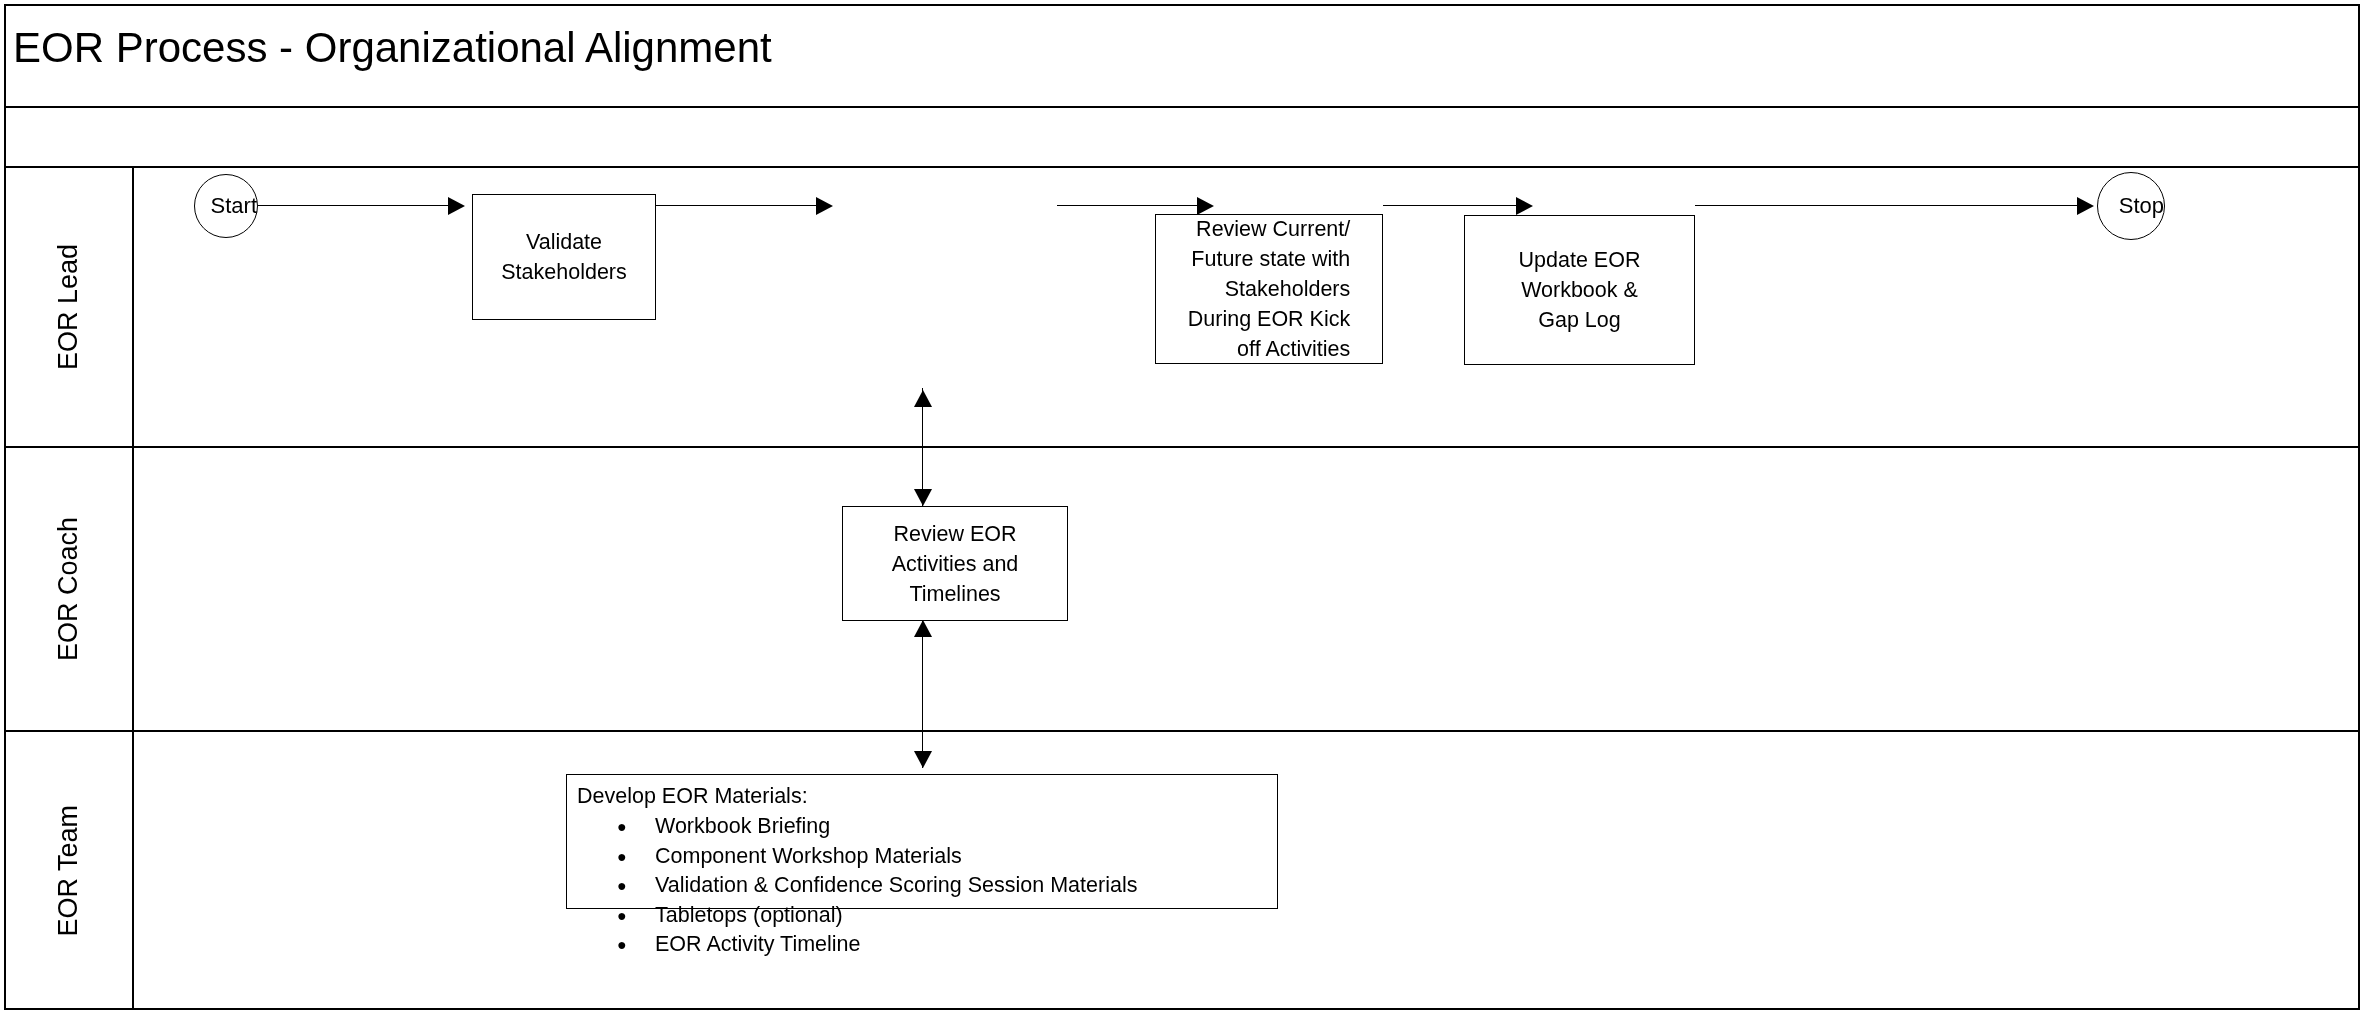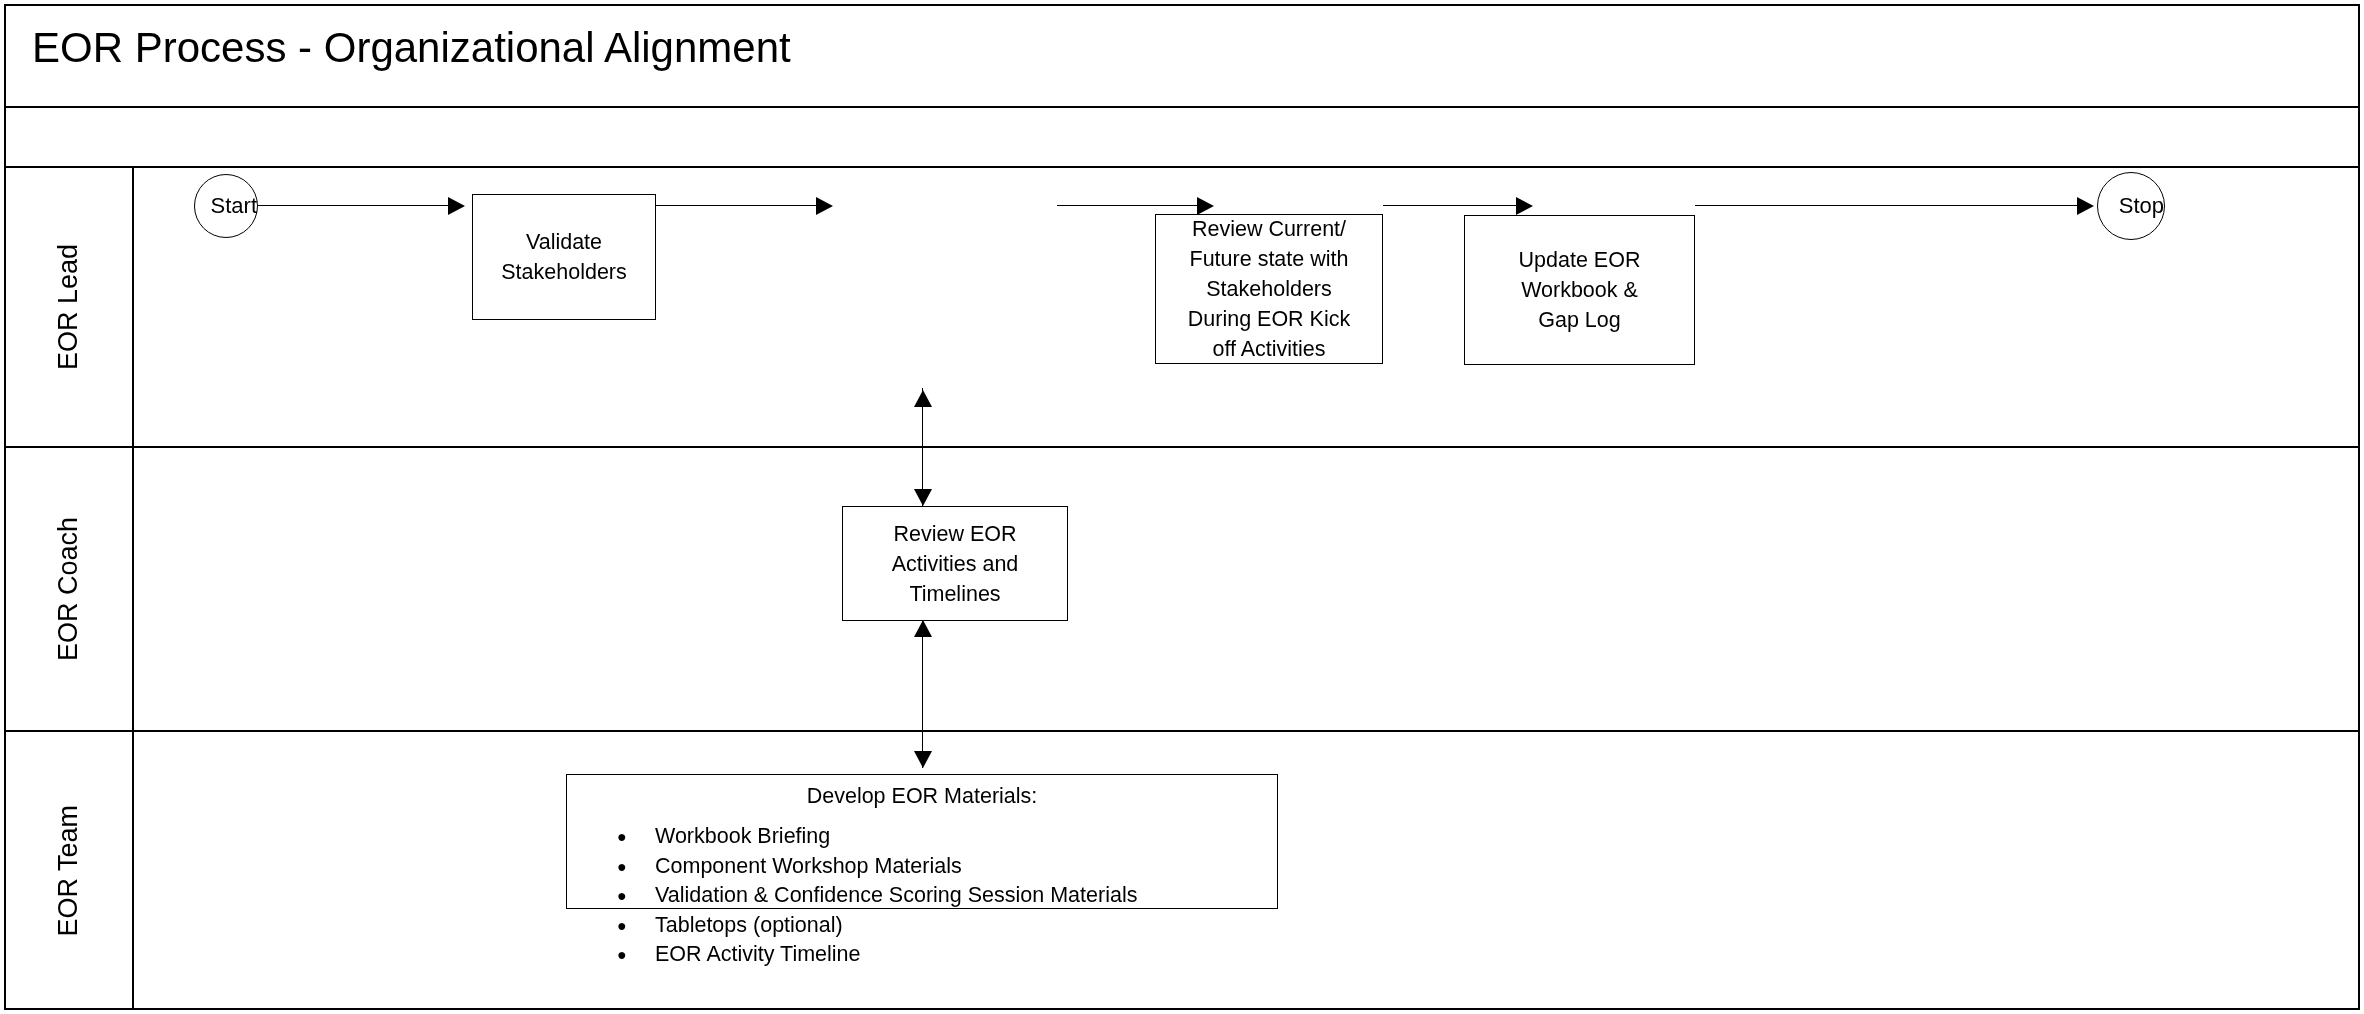--- a/index.html
+++ b/index.html
@@ -33,21 +33,21 @@
     position: absolute;
     left: 4px;
     top: 4px;
     width: 2356px;
     height: 104px;
     border-bottom: 2px solid #000000;
     box-sizing: border-box;
   }
   .title-text {
     position: absolute;
-    left: 32px;
+    left: 13px;
     top: 22px;
     font-size: 42px;
     line-height: 52px;
     white-space: nowrap;
     letter-spacing: 0px;
   }
   .spacer-band {
     position: absolute;
     left: 4px;
     top: 108px;
@@ -128,24 +128,23 @@
   
   .materials-box {
     position: absolute;
     border: 1.6px solid #000000;
     box-sizing: border-box;
     background: #ffffff;
     z-index: 3;
     padding: 7px 10px 8px 10px;
   }
   .materials-title {
-    text-align: center;
     font-size: 21.5px;
     line-height: 28px;
-    margin-bottom: 12px;
+    margin-bottom: 2px;
   }
   .materials-list {
     margin: 0;
     padding: 0;
     list-style: none;
   }
   .materials-list li {
     position: relative;
     font-size: 21.5px;
     line-height: 29.5px;
@@ -227,21 +226,21 @@
 Stakeholders</span>
       </div>
 
       <div class="h-line" style="left:522px; top:37px; width:160px;"></div>
       <div class="arrow-right" style="left:682px; top:29px;"></div>
 
 
       <div class="h-line" style="left:923px; top:37px; width:140px;"></div>
       <div class="arrow-right" style="left:1063px; top:29px;"></div>
 
-      <div class="node-box" style="left:1021px; top:46px; width:228px; height:150px;">
+      <div class="node-box" style="left:1021px; top:46px; width:228px; height:150px;text-align:right;">
         <span class="node-text">Review Current/
 Future state with
 Stakeholders
 During EOR Kick
 off Activities</span>
       </div>
 
       <div class="h-line" style="left:1249px; top:37px; width:133px;"></div>
       <div class="arrow-right" style="left:1382px; top:29px;"></div>
 

